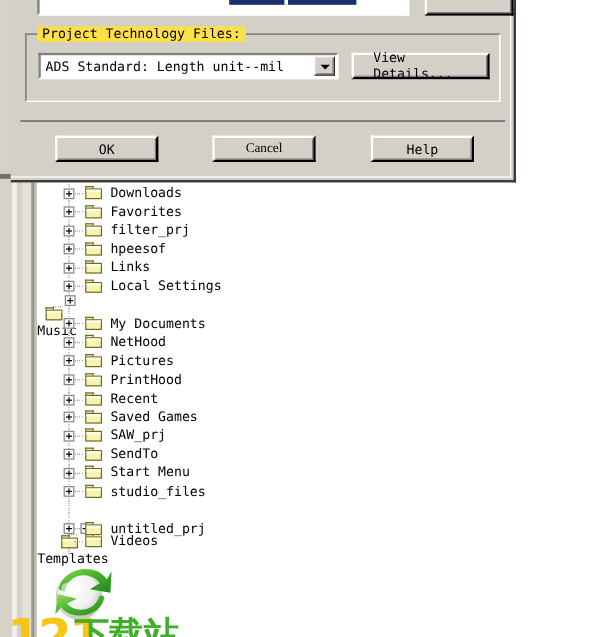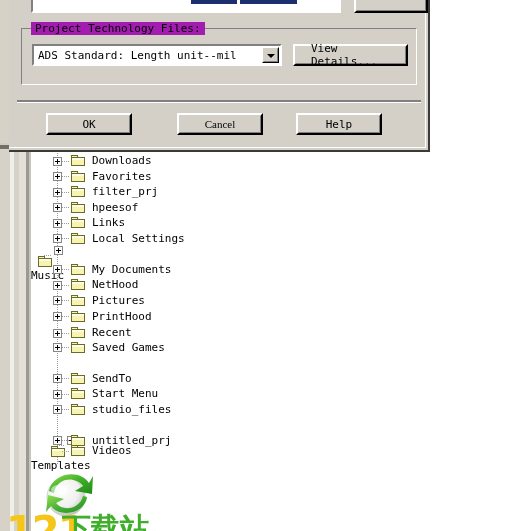--- a/index.html
+++ b/index.html
@@ -169,21 +169,21 @@
     left: -1px; top: -1px; right: -1px; bottom: -1px;
     border: 1px solid #ffffff;
     border-top-color: #808080;
     border-left-color: #808080;
     box-sizing: border-box;
     pointer-events: none;
   }
   .gb-title {
     position: absolute;
     top: -7px; left: 9px;
-    background: #a21caf;
+    background: #fde047;
     padding: 0 4px;
     font-family: "DejaVu Sans Mono", monospace;
     font-size: 11px;
     color: #000000;
     white-space: nowrap;
     text-align: center;
   }
   #groupbox-tech {
     left: 12px; top: 110px;
     width: 396px; height: 57px;
@@ -306,21 +306,21 @@
   #footer-sep {
     position: absolute;
     left: 8px; top: 182px;
     width: 404px; height: 2px;
     background: #808080;
     border-bottom: 1px solid #ffffff;
   }
 
   #ok-btn     { left: 37px;  top: 195px; width: 86px; height: 22px; }
   #cancel-btn { left: 168px; top: 195px; width: 86px; height: 22px; font-family: Liberation Serif, serif; }
-  #help-btn   { left: 287px; top: 195px; width: 86px; height: 22px; }
+  #help-btn   { left: 300px; top: 195px; width: 86px; height: 22px; }
 
   .btn-label { position: relative; z-index: 2; }
 
   
   #watermark {
     position: absolute;
     left: 0px; top: 464px;
     width: 180px; height: 83px;
     pointer-events: none;
     z-index: 60;
@@ -498,20 +498,30 @@
       </div>
       <div class="tree-row" style="top: 339.6px;">
         <span class="expander"></span>
         <span class="hdots"></span>
         <span class="folder-icon">
           <span class="ftab"></span>
           <span class="fbody"></span>
           <span class="fhl"></span>
         </span>
         <span class="tree-label">Saved Games</span>
+      </div>
+      <div class="tree-row" style="top: 355.15px;">
+        <span class="expander"></span>
+        <span class="hdots"></span>
+        <span class="folder-icon">
+          <span class="ftab"></span>
+          <span class="fbody"></span>
+          <span class="fhl"></span>
+        </span>
+        <span class="tree-label">SAW_prj</span>
       </div>
       <div class="tree-row" style="top: 370.7px;">
         <span class="expander"></span>
         <span class="hdots"></span>
         <span class="folder-icon">
           <span class="ftab"></span>
           <span class="fbody"></span>
           <span class="fhl"></span>
         </span>
         <span class="tree-label">SendTo</span>

